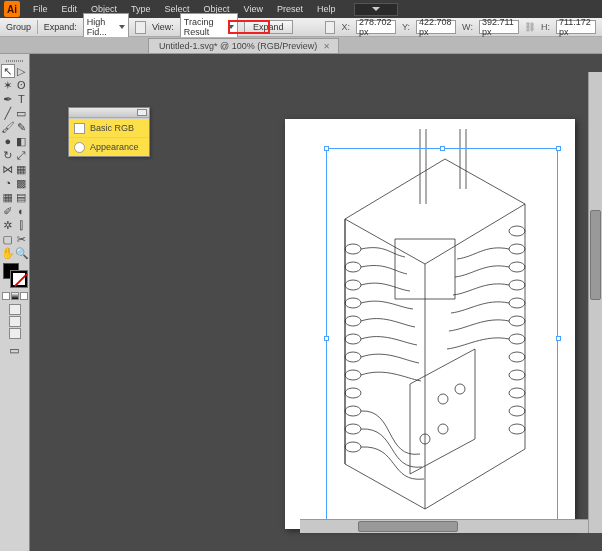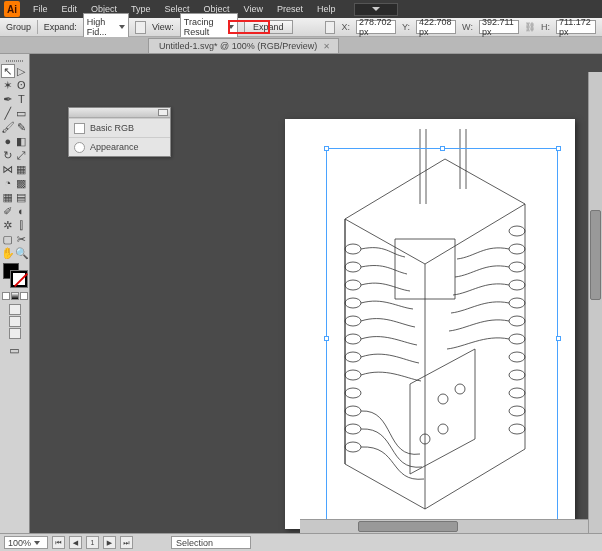--- a/index.html
+++ b/index.html
@@ -48,21 +48,21 @@
 .swatch-box{width:24px;height:24px;margin:3px auto;position:relative;}
 .swatch-box .fill{position:absolute;width:16px;height:16px;background:#000;border:1px solid #555;}
 .swatch-box .stroke{position:absolute;width:16px;height:16px;right:0;bottom:0;background:#fff;border:2px solid #000;box-shadow:0 0 0 1px #777;}
 .swatch-box .stroke::after{content:"";position:absolute;width:18px;height:2px;background:#d00;left:-1px;top:6px;transform:rotate(-45deg);}
 .colormode{display:flex;justify-content:center;gap:1px;margin-top:2px;}
 .colormode div{width:8px;height:8px;border:1px solid #888;}
 .drawmode-col{display:flex;flex-direction:column;align-items:center;margin-top:4px;gap:1px;}
 .drawmode-col div{width:12px;height:11px;border:1px solid #888;background:#eee;}
 
 
-.panel{position:absolute;left:68px;top:53px;width:103px;background:#e5e5e5;border:1px solid #888;box-shadow:1px 1px 3px rgba(0,0,0,.3);}
+.panel{position:absolute;left:68px;top:53px;width:82px;background:#fde047;border:1px solid #888;box-shadow:1px 1px 3px rgba(0,0,0,.3);}
 .panel-hdr{height:10px;background:linear-gradient(#e8e8e8,#c8c8c8);border-bottom:1px solid #aaa;display:flex;align-items:center;justify-content:flex-end;padding:0 2px;}
 .panel-hdr .min{width:10px;height:7px;border:1px solid #888;background:#eee;font-size:6px;}
 .panel-row{height:19px;display:flex;align-items:center;padding:0 5px;gap:5px;border-top:1px solid #ccc;color:#444;}
 .panel-row:first-of-type{border-top:none;}
 .prow-ico{width:11px;height:11px;border:1px solid #999;background:#fff;flex-shrink:0;}
 
 
 .canvas-wrap{flex:1;background:#4a4a4a;position:relative;overflow:hidden;}
 .artboard{position:absolute;left:255px;top:65px;width:290px;height:410px;background:#fff;box-shadow:2px 2px 6px rgba(0,0,0,.5);}
 .sel-box{position:absolute;border:1px solid #4aa3ff;}
@@ -323,31 +323,16 @@
   </div>
 
   <div class="rscroll">
       <div class="thumb"></div>
     </div>
 
   <div class="bscroll">
       <div class="thumb"></div>
     </div>
 
-  <div class="statusbar">
-    <div class="zoom-sel">
-        <span>100%</span>
-        <div class="arrow"></div>
-      </div>
-    <div class="nav-btn">⏮</div>
-    <div class="nav-btn">◀</div>
-    <div class="nav-btn">1</div>
-    <div class="nav-btn">▶</div>
-    <div class="nav-btn">⏭</div>
-    <div style="width:30px;"></div>
-    <div class="status-sel">
-        <span>Selection</span>
-      </div>
-  </div>
 
 </div>
 
 <div class="red-ring" id="redring" style="left: 228px; top: 20px; width: 42px; height: 14px;"></div>
 
 </body></html>

